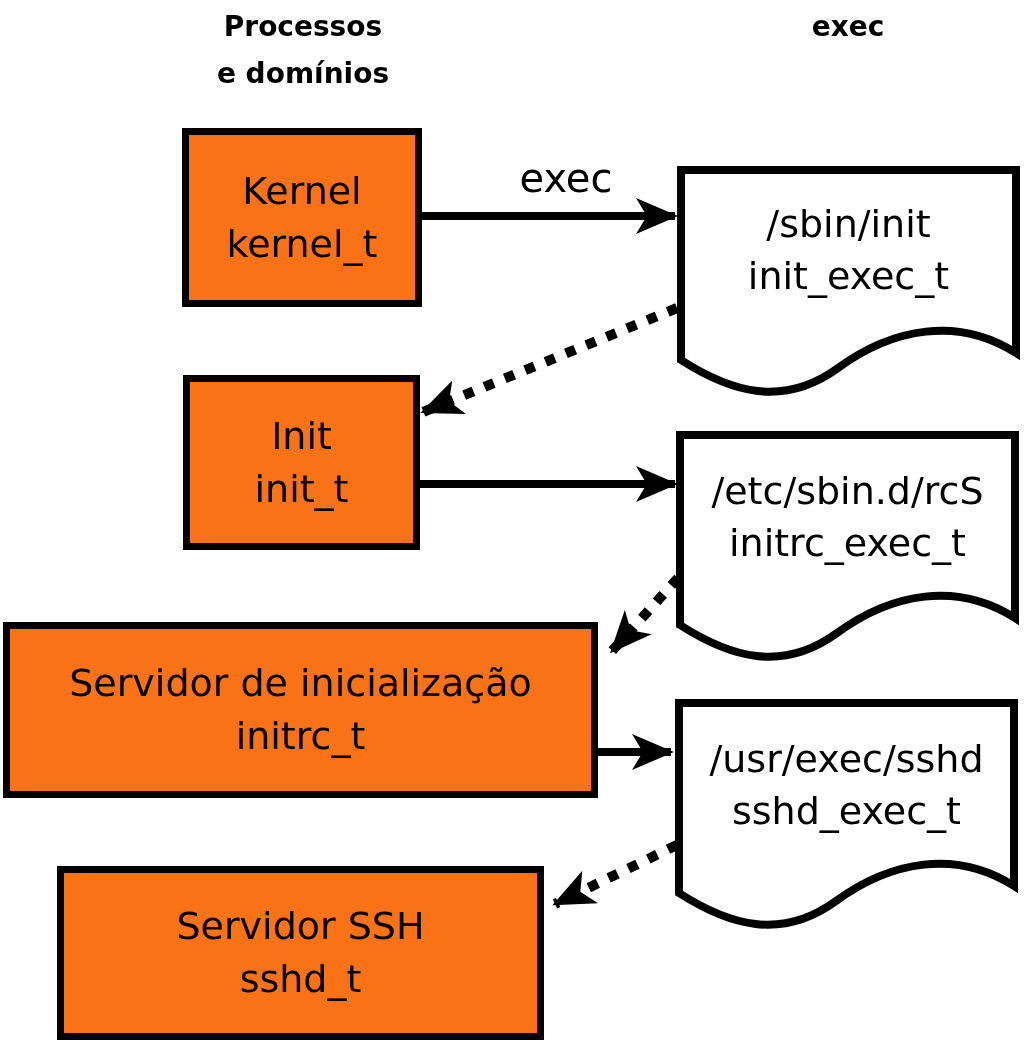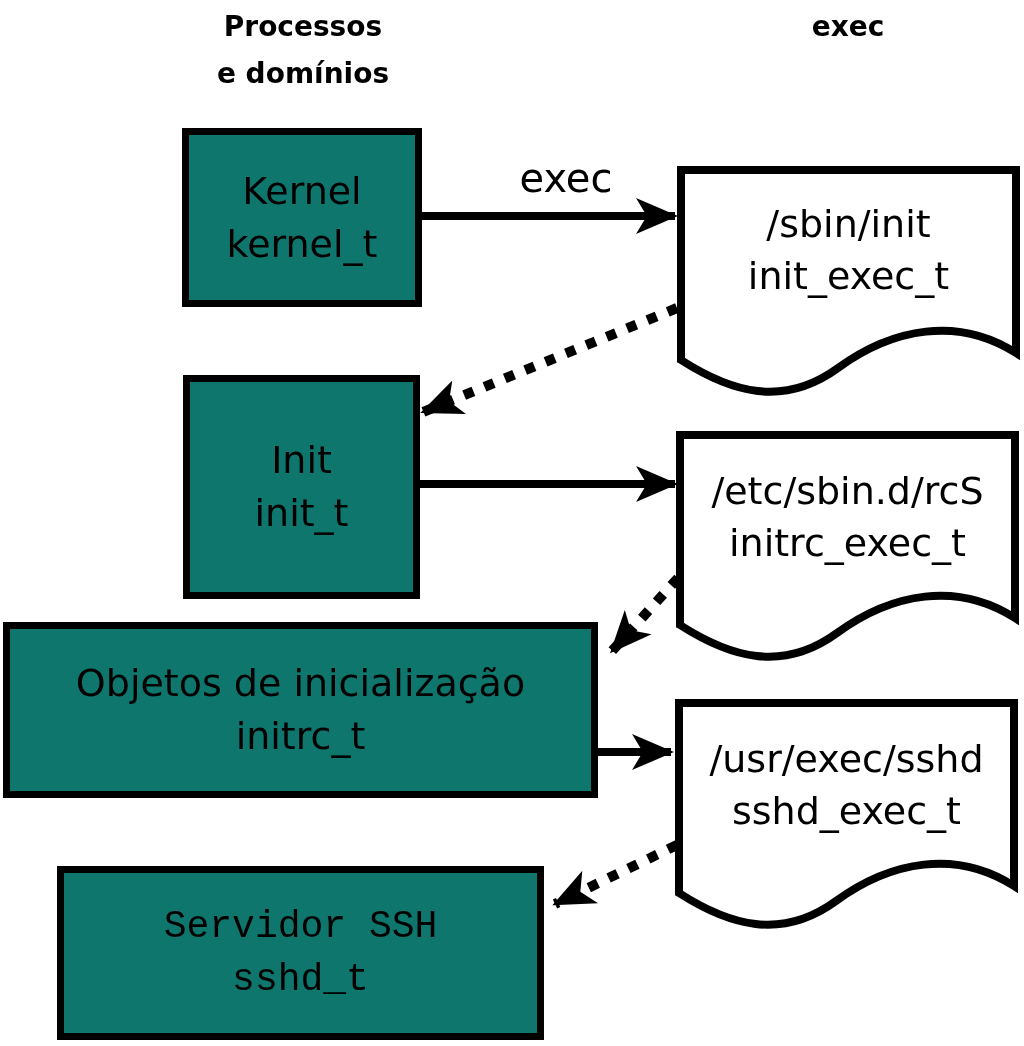--- a/index.html
+++ b/index.html
@@ -17,21 +17,21 @@
     text-align:center;
     font-weight:bold;
     font-size:28px;
     line-height:47px;
     white-space:nowrap;
   }
   .pbox{
     position:absolute;
     box-sizing:border-box;
     border:7px solid #000;
-    background:#0f766e;
+    background:#f97316;
     display:flex;
     flex-direction:column;
     align-items:center;
     justify-content:center;
     font-size:38px;
     line-height:53px;
     text-align:center;
     white-space:nowrap;
   }
   .dtext{
@@ -90,31 +90,31 @@
     <div>exec</div>
   </div>
 
   <div class="edge-label" style="left:511px; top:155px; width:110px;">exec</div>
 
   <div class="pbox" style="left:182px; top:128px; width:240px; height:179px;">
     <span>Kernel</span>
     <span>kernel_t</span>
   </div>
 
-  <div class="pbox" style="left:183px; top:375px; width:237px; height:224px;">
+  <div class="pbox" style="left:183px; top:375px; width:237px; height:175px;">
     <span>Init</span>
     <span>init_t</span>
   </div>
 
   <div class="pbox" style="left:3px; top:622px; width:595px; height:176px;">
-    <span>Objetos de inicialização</span>
+    <span>Servidor de inicialização</span>
     <span>initrc_t</span>
   </div>
 
-  <div class="pbox" style="left:57px; top:866px; width:487px; height:174px;font-family:Liberation Mono, monospace;">
+  <div class="pbox" style="left:57px; top:866px; width:487px; height:174px;">
     <span>Servidor SSH</span>
     <span>sshd_t</span>
   </div>
 
   <div class="dtext" style="left:681px; top:170px; width:335px; height:160px;">
     <span>/sbin/init</span>
     <span>init_exec_t</span>
   </div>
 
   <div class="dtext" style="left:680px; top:437px; width:335px; height:160px;">

